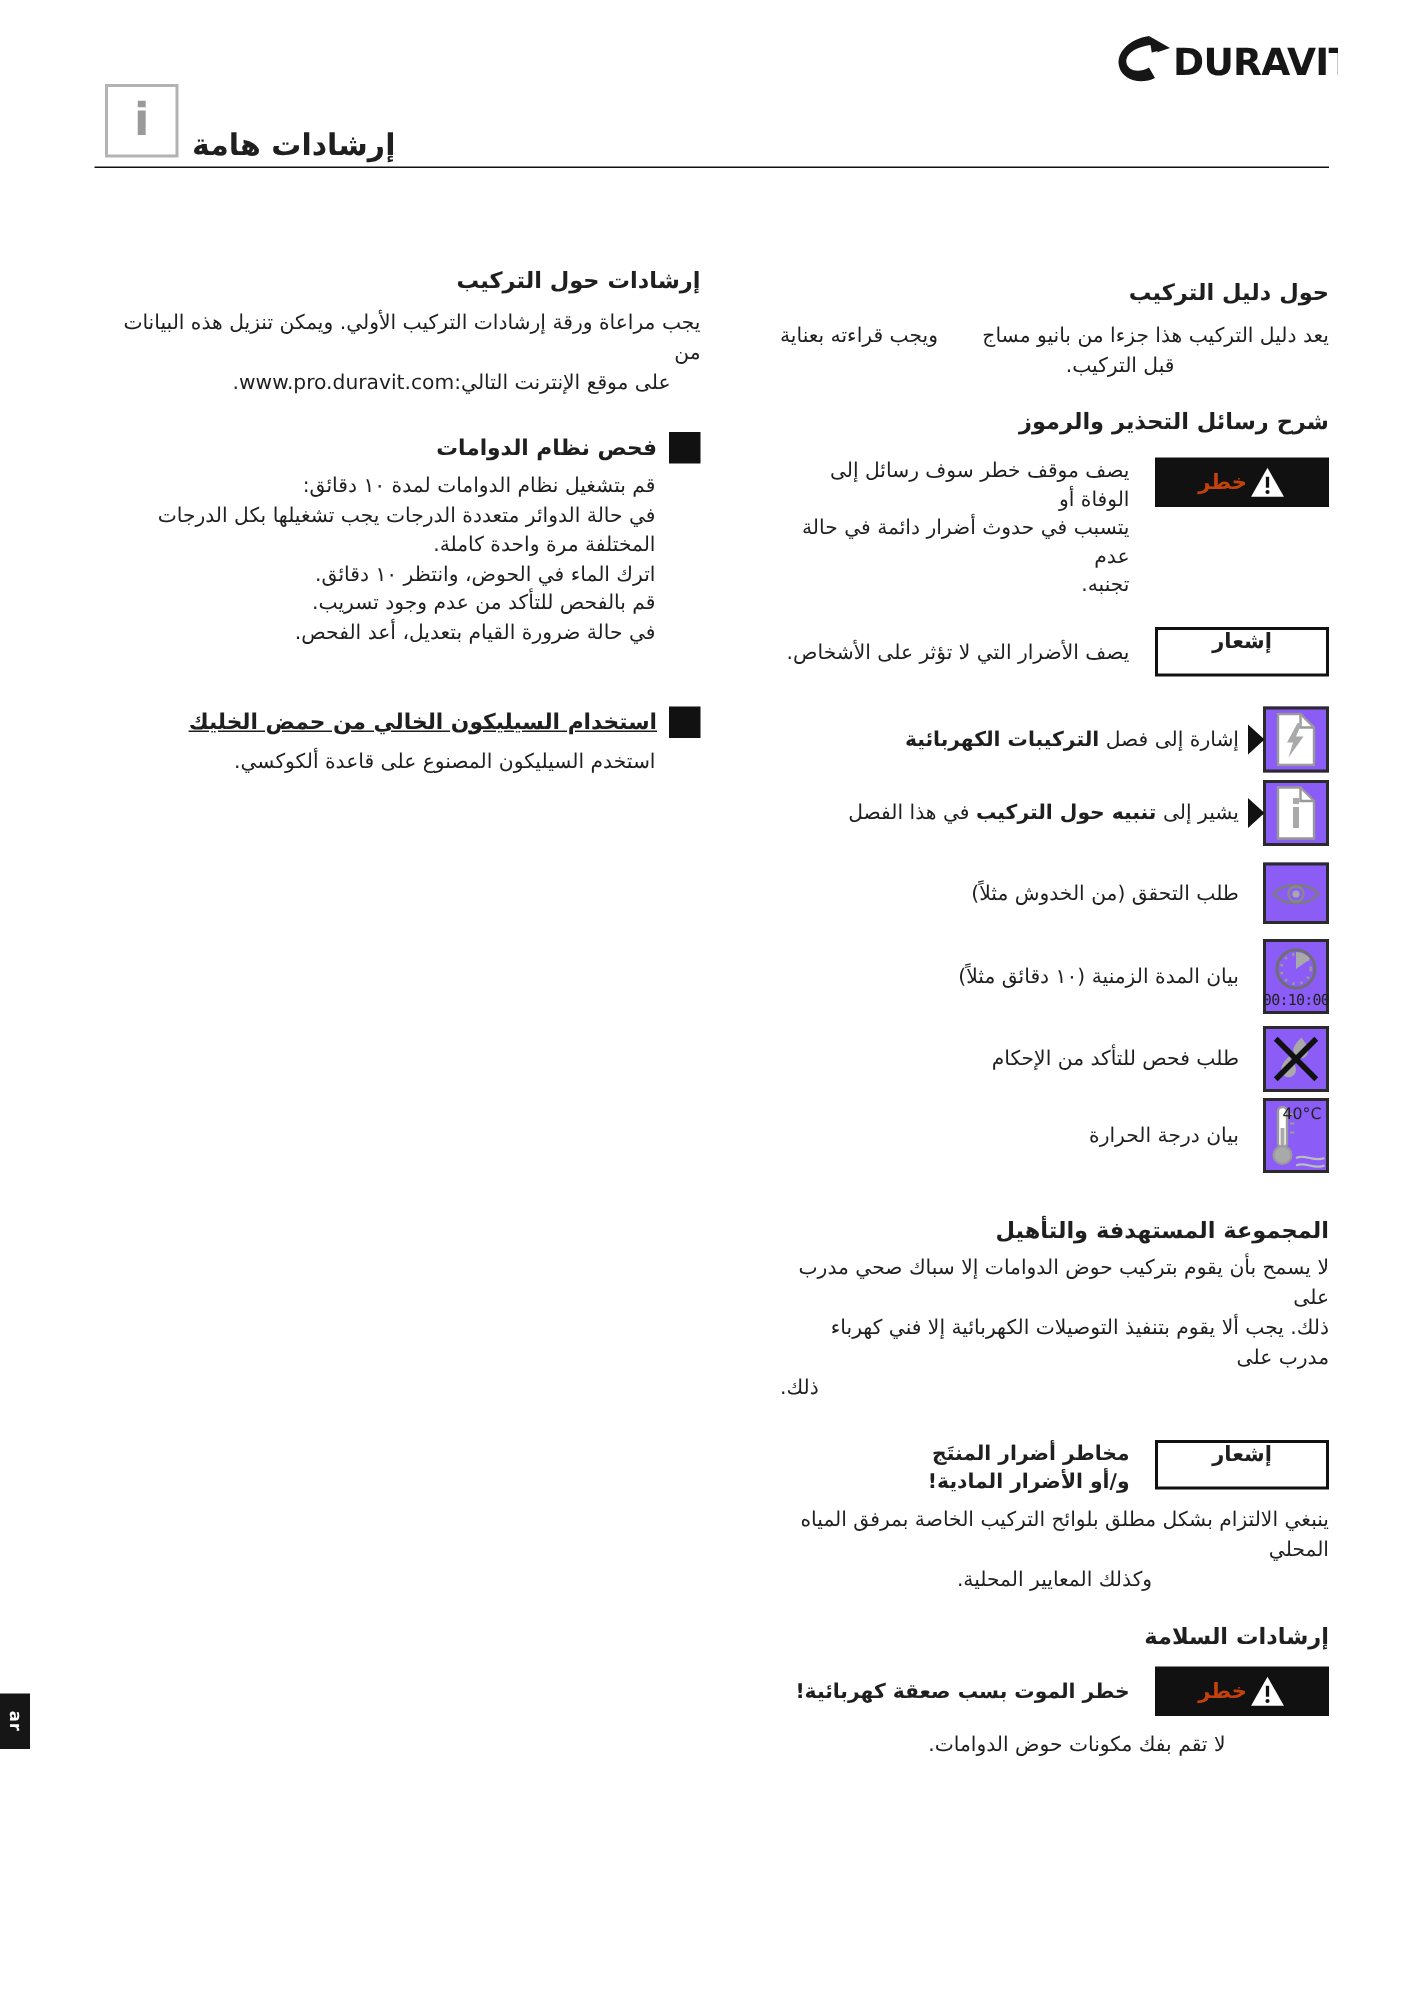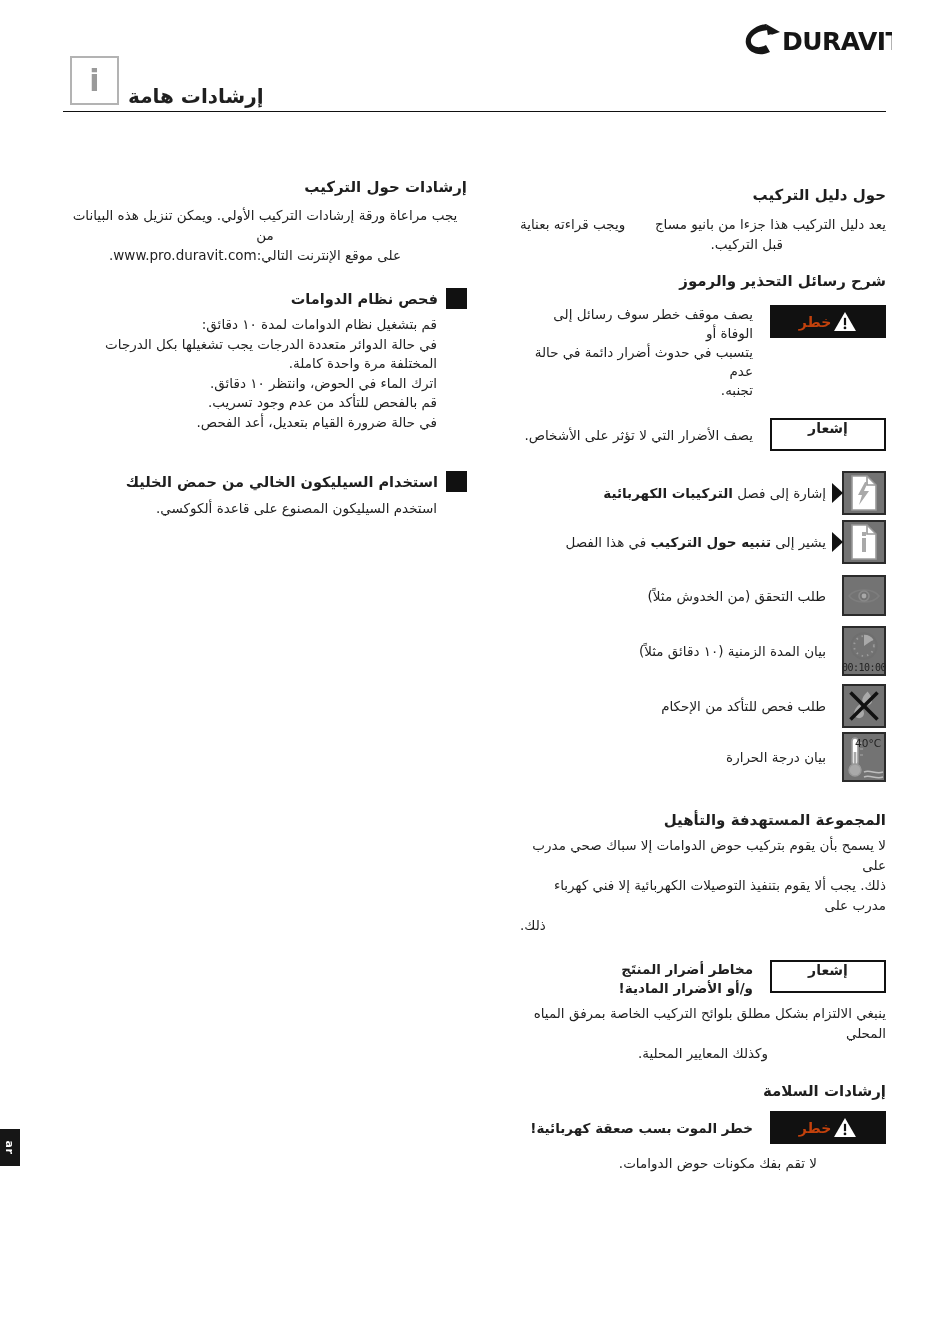--- a/index.html
+++ b/index.html
@@ -54,21 +54,21 @@
     box-sizing:border-box; display:flex; justify-content:center;
     font-size:14px; font-weight:bold;
   }
   .msg-text { flex:1; }
   .bold { font-weight:bold; }
 
   
   .sym-row { display:flex; align-items:center; gap:16px; }
   .sym-box {
     flex:none; position:relative; width:44px; height:44px; box-sizing:border-box;
-    border:2px solid #2b2b2b; background:#737373;
+    border:2px solid #2b2b2b; background:#8b5cf6;
     display:flex; align-items:center; justify-content:center; flex-direction:column;
   }
   .sym-box.tall { height:50px; }
   .arrow-right {
     position:absolute; left:-12px; top:50%; transform:translateY(-50%);
     width:0; height:0; border-top:10px solid transparent; border-bottom:10px solid transparent;
     border-left:11px solid #111;
   }
   .time-text {
     font-family:"DejaVu Sans Mono", monospace; font-size:10px; letter-spacing:-0.5px;
@@ -267,40 +267,40 @@
     </div>
 
     <div class="t indent69" style="margin-top:9px;">لا تقم بفك مكونات حوض الدوامات.</div>
 
   </div>
 
   <div class="col col-left">
 
     <h2 class="sec-h">إرشادات حول التركيب</h2>
 
-    <div class="t" style="margin-top:9px;text-align:center;">
+    <div class="t" style="margin-top:9px;">
       <div>يجب مراعاة ورقة إرشادات التركيب الأولي. ويمكن تنزيل هذه البيانات من</div>
       <div class="indent20">على موقع الإنترنت التالي:www.pro.duravit.com.</div>
     </div>
 
     <div class="bullet-row" style="margin-top:23px;">
       <div class="bullet-sq"></div>
       <div class="sec-h" style="font-size:14.5px;">فحص نظام الدوامات</div>
     </div>
 
     <div class="tl bullet-body" style="margin-top:6px;">
       <div>قم بتشغيل نظام الدوامات لمدة ١٠ دقائق:</div>
       <div>في حالة الدوائر متعددة الدرجات يجب تشغيلها بكل الدرجات</div>
       <div>المختلفة مرة واحدة كاملة.</div>
       <div>اترك الماء في الحوض، وانتظر ١٠ دقائق.</div>
       <div>قم بالفحص للتأكد من عدم وجود تسريب.</div>
       <div>في حالة ضرورة القيام بتعديل، أعد الفحص.</div>
     </div>
 
-    <div class="bullet-row" style="margin-top:39px;">
+    <div class="bullet-row" style="margin-top:39px;text-decoration:underline;">
       <div class="bullet-sq"></div>
       <div class="sec-h" style="font-size:14.5px;">استخدام السيليكون الخالي من حمض الخليك</div>
     </div>
 
     <div class="tl bullet-body" style="margin-top:7px;">
       <div>استخدم السيليكون المصنوع على قاعدة ألكوكسي.</div>
     </div>
 
   </div>
 

